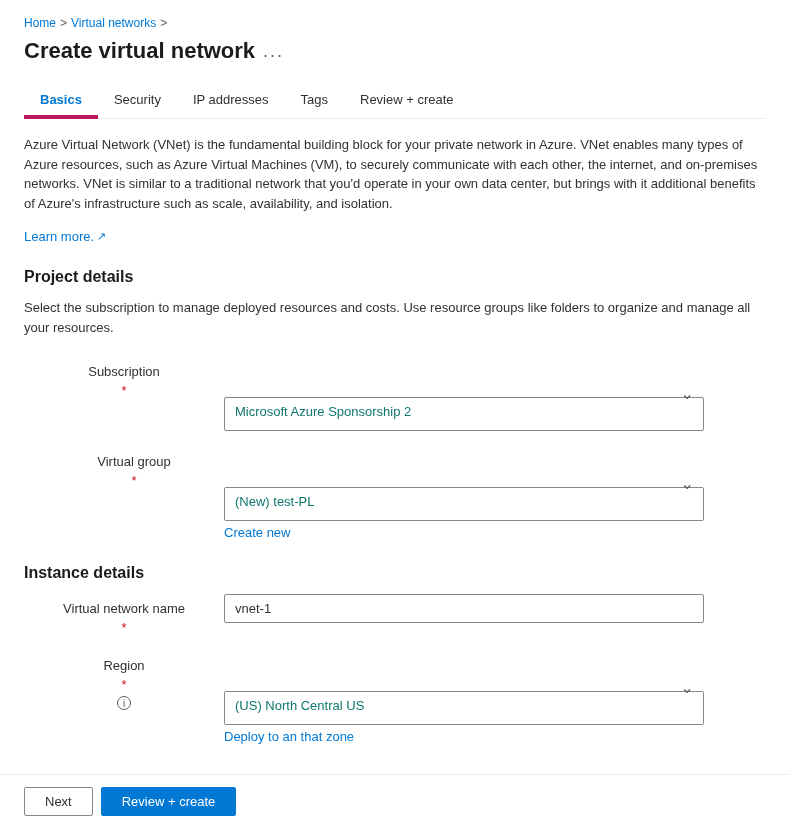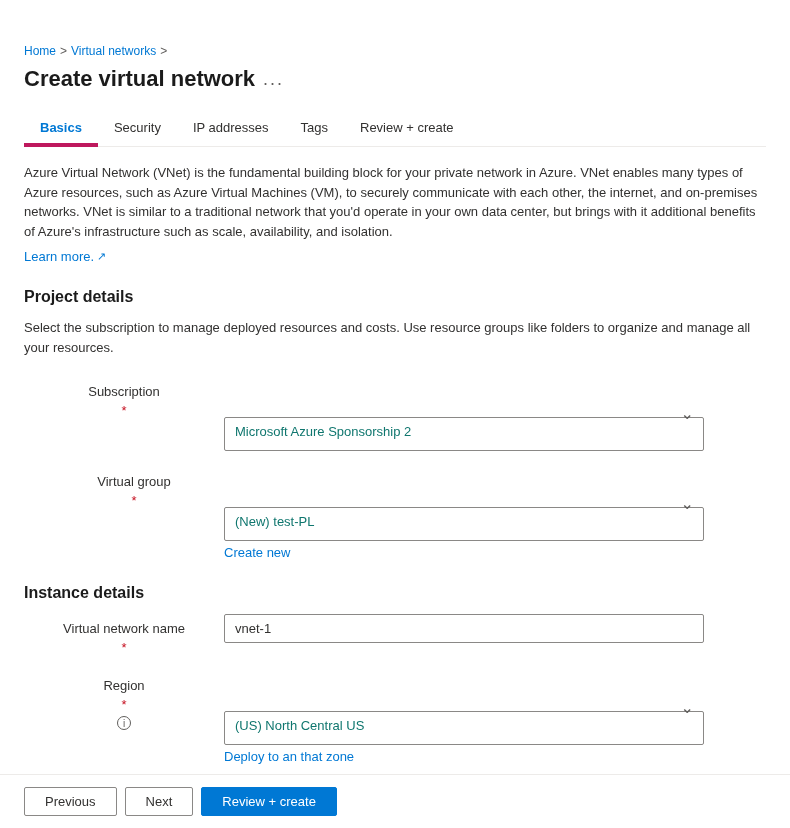--- a/index.html
+++ b/index.html
@@ -15,21 +15,20 @@
     .main-container {
       padding: 16px 24px 80px 24px;
     }
     .breadcrumb {
       display: flex;
       align-items: center;
       font-size: 12px;
       color: #0078d4;
       margin-bottom: 8px;
       gap: 4px;
-      margin-top: 28px;
     }
     .breadcrumb span {
       color: #605e5c;
       font-size: 12px;
     }
     .breadcrumb a {
       color: #0078d4;
       text-decoration: none;
     }
     .chevron { color: #605e5c; font-size: 11px; }
@@ -232,21 +231,21 @@
 
   <div class="tabs">
     <div class="tab active">Basics</div>
     <div class="tab">Security</div>
     <div class="tab">IP addresses</div>
     <div class="tab">Tags</div>
     <div class="tab">Review + create</div>
   </div>
 
   <div class="description-box">Azure Virtual Network (VNet) is the fundamental building block for your private network in Azure. VNet enables many types of Azure resources, such as Azure Virtual Machines (VM), to securely communicate with each other, the internet, and on-premises networks. VNet is similar to a traditional network that you'd operate in your own data center, but brings with it additional benefits of Azure's infrastructure such as scale, availability, and isolation.</div>
-  <div style="margin-top:8px; margin-bottom:20px;">
+  <div style="margin-top:16px; margin-bottom:20px;">
     <a href="#" class="learn-more">
       <span>Learn more.</span>
       <span class="external-icon">↗</span>
     </a>
   </div>
 
   <div class="section-title">Project details</div>
   <div class="section-desc">Select the subscription to manage deployed resources and costs. Use resource groups like folders to organize and manage all your resources.</div>
 
   <div class="form-row">
@@ -302,16 +301,15 @@
           <option>(US) North Central US</option>
         </select>
       </div>
       <a href="#" class="deploy-link">Deploy to an that zone</a>
     </div>
   </div>
 
 </div>
 
 <div class="footer-bar">
-  <button class="btn btn-outline">Previous</button>
   <button class="btn btn-outline">Next</button>
   <button class="btn btn-primary">Review + create</button>
 </div>
 
 </body></html>

